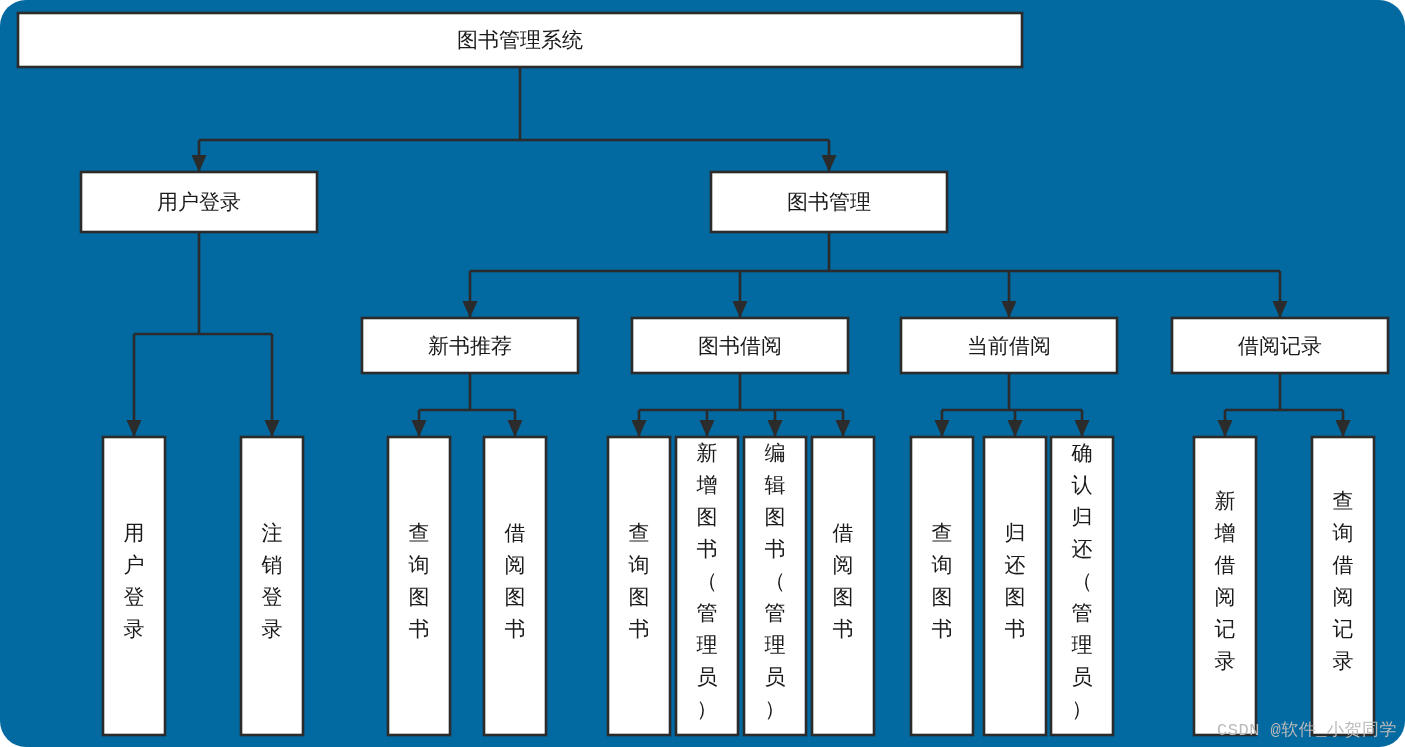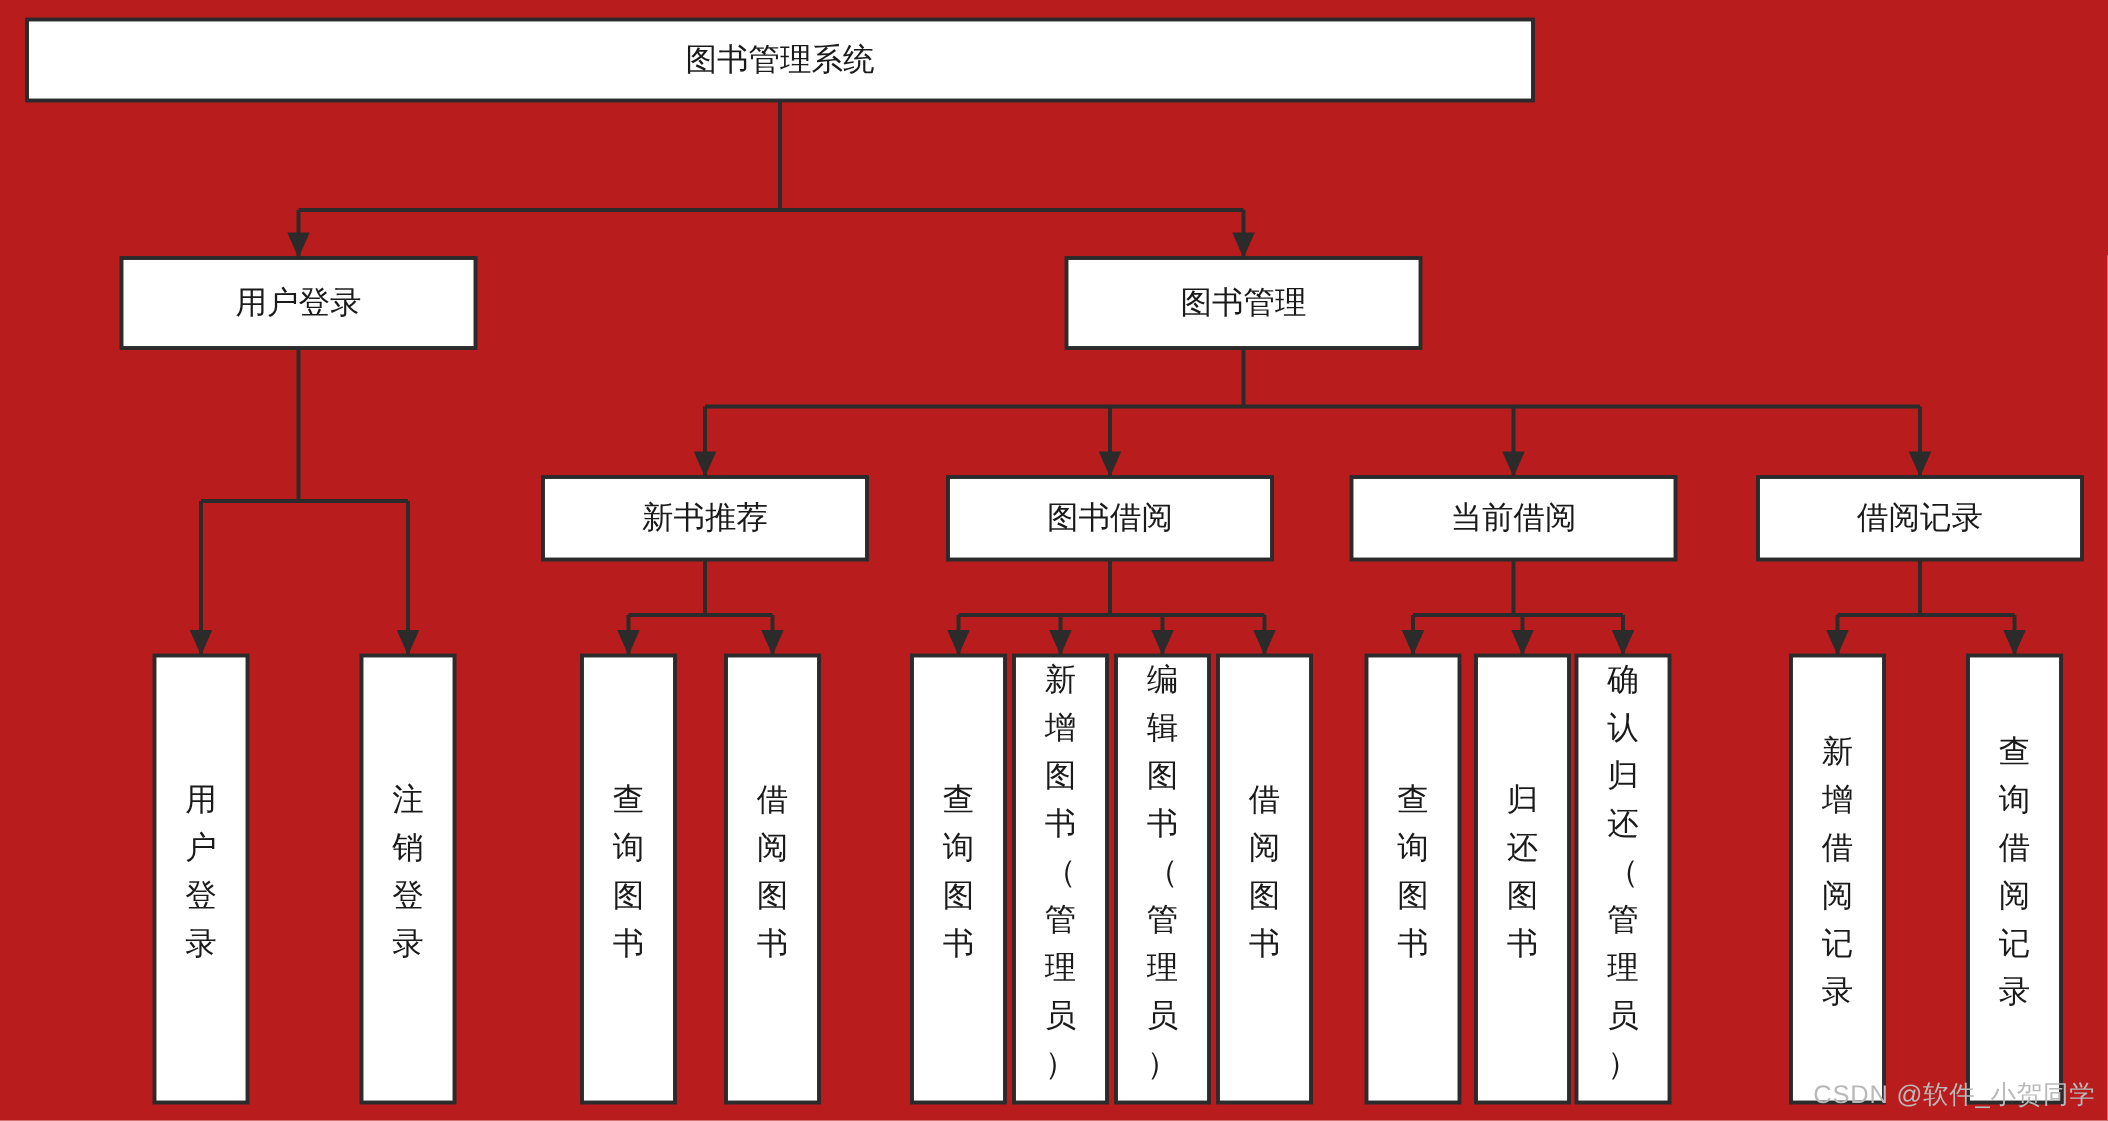--- a/index.html
+++ b/index.html
@@ -11,21 +11,22 @@
   body {
     width: 1405px;
     height: 747px;
     font-family: "DejaVu Sans", "Liberation Sans", sans-serif;
     overflow: hidden;
   }
   #diagram-root {
     position: relative;
     width: 1405px;
     height: 747px;
-    background: #b91c1c;
+    background: #0369a1;
+    border-radius: 26px;
   }
   svg#tree-svg {
     position: absolute;
     left: 0;
     top: 0;
     width: 1405px;
     height: 747px;
     display: block;
   }
   .node-rect {
@@ -53,21 +54,21 @@
   .node-label-v {
     font-family: "DejaVu Sans", "Liberation Sans", sans-serif;
     font-size: 21px;
     fill: #1a1a1a;
     text-anchor: middle;
   }
   .watermark-text {
     position: absolute;
     right: 8px;
     bottom: 6px;
-    font-family: Liberation Sans, sans-serif;
+    font-family: Liberation Mono, monospace;
     font-size: 17px;
     color: #b9b9b9;
     white-space: nowrap;
     letter-spacing: 0.5px;
     user-select: none;
   }
 </style>
 </head>
 <body>
 

